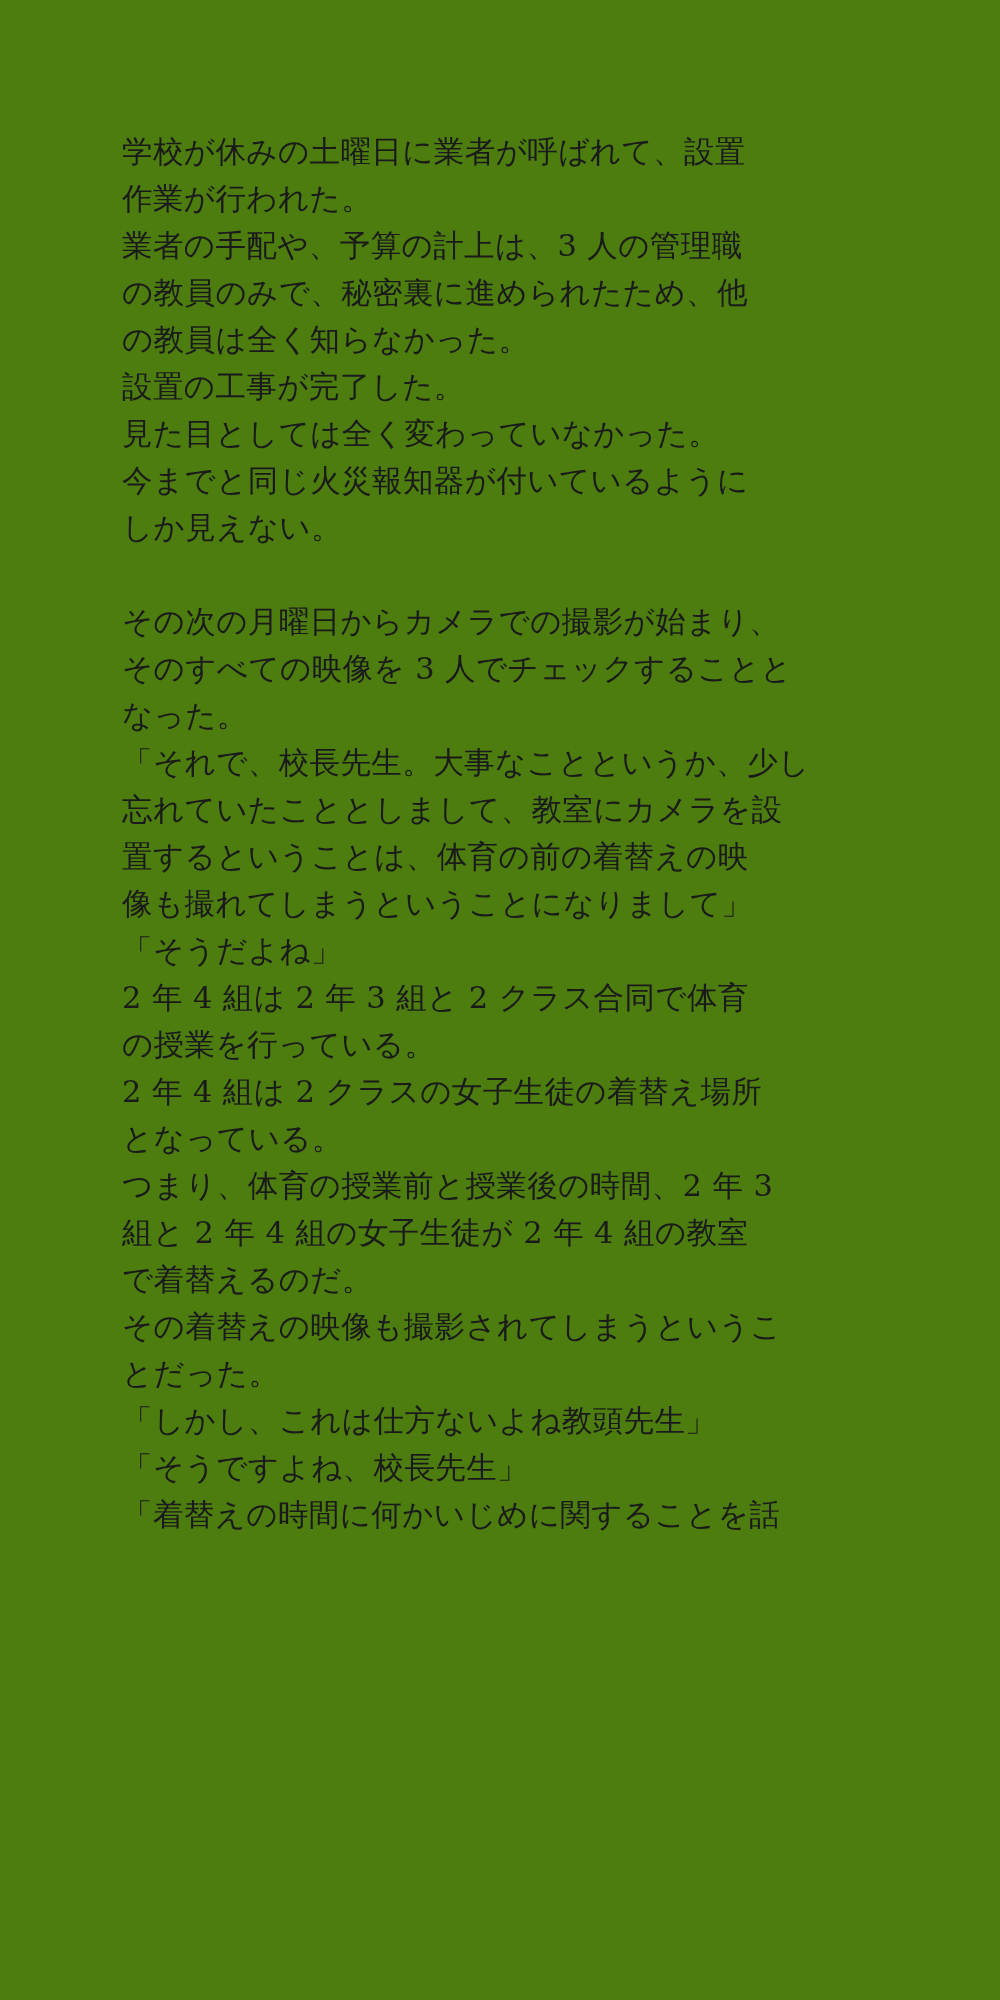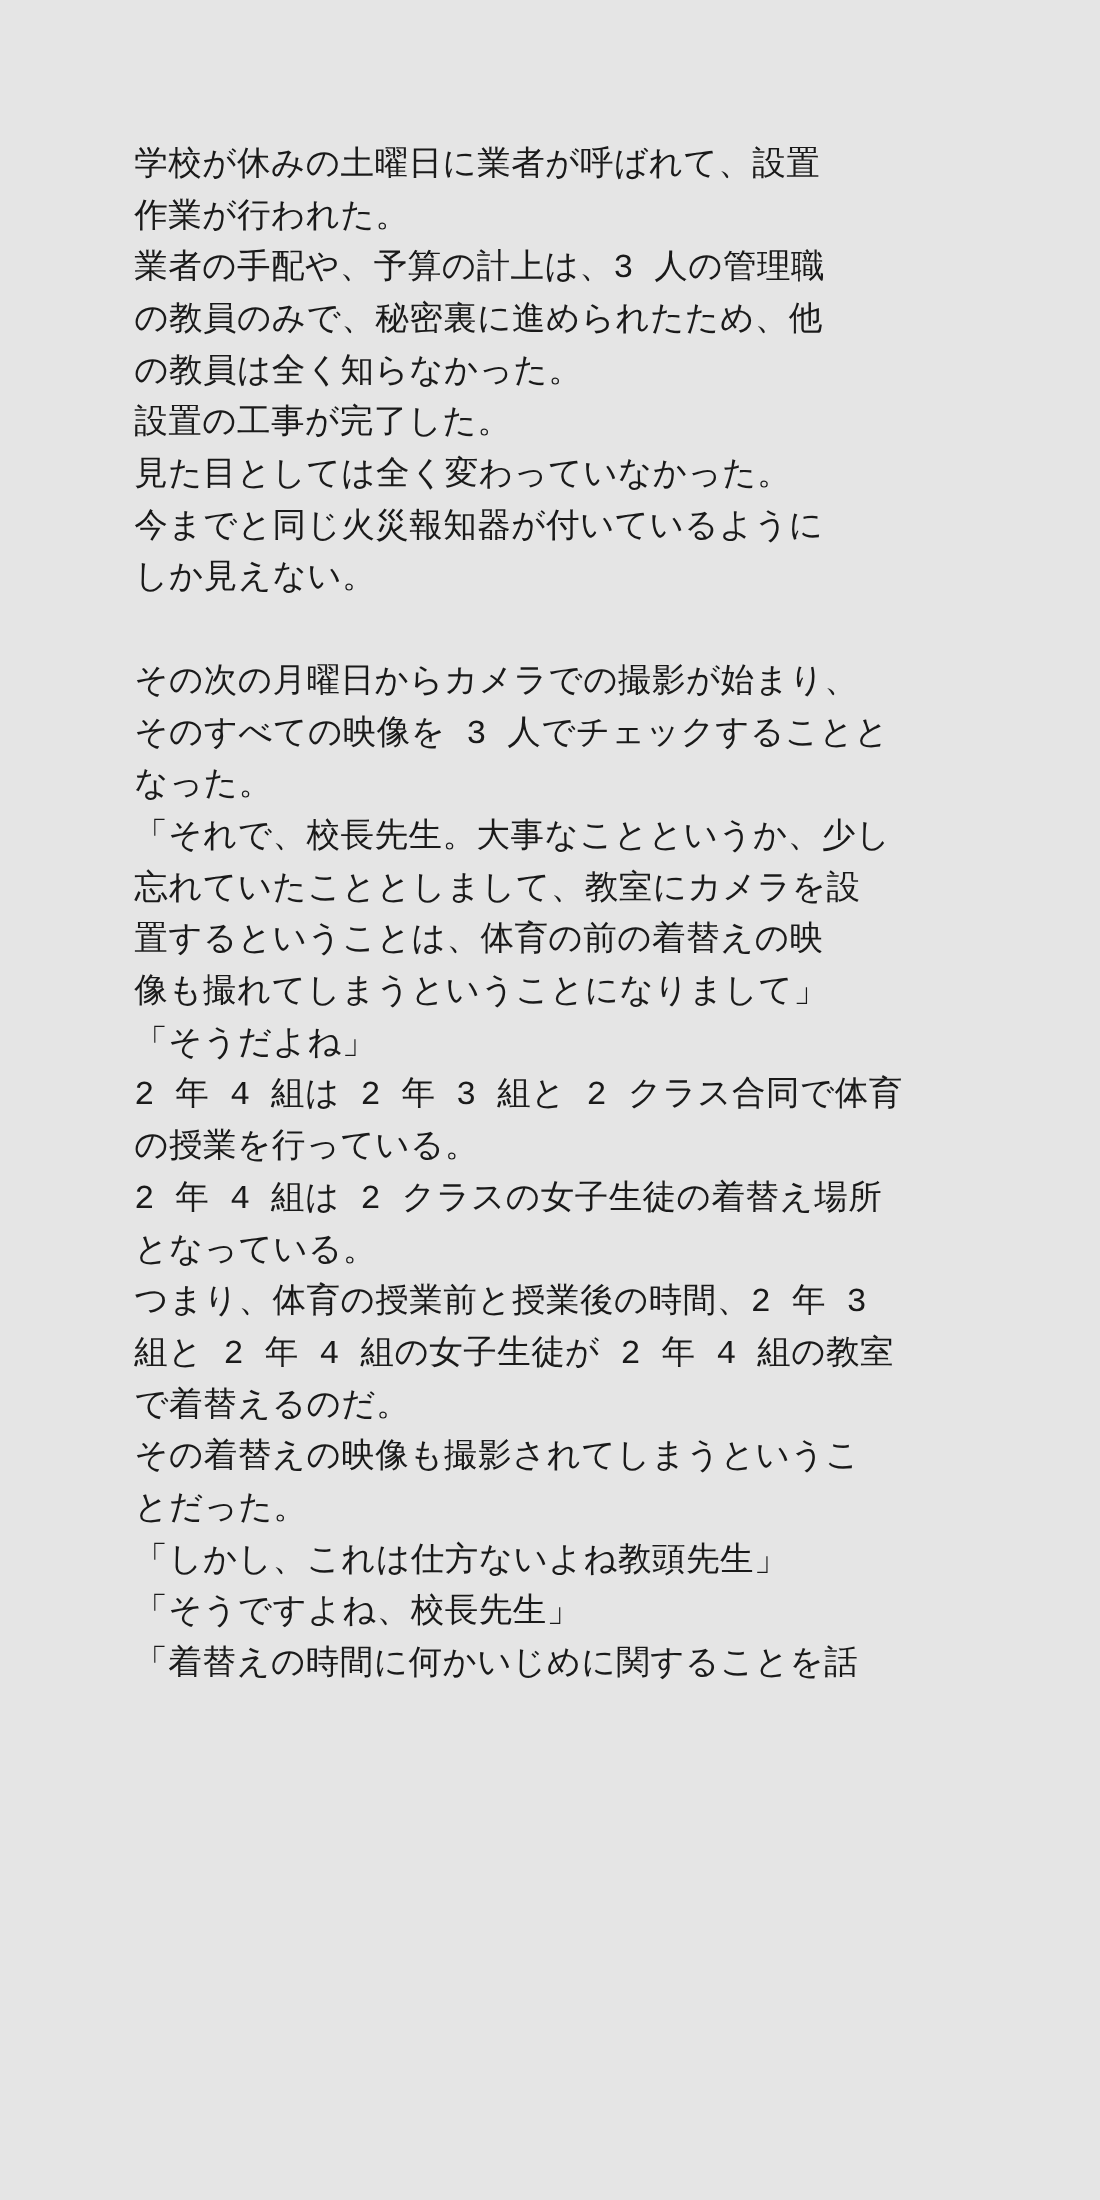--- a/index.html
+++ b/index.html
@@ -10,24 +10,23 @@
   body {
     width: 1000px;
     height: 2000px;
     overflow: hidden;
     font-family: "DejaVu Serif", "Liberation Serif", serif;
   }
   .page {
     position: relative;
     width: 1000px;
     height: 2000px;
-    background: #e5e5e5;
+    background: #4d7c0f;
     box-sizing: border-box;
     padding: 128px 120px 0 122px;
-    font-family: Liberation Mono, monospace;
   }
   .text-body {
     color: #1a1a1a;
     font-size: 30.5px;
     line-height: 47px;
     letter-spacing: 0.4px;
     font-weight: 400;
     text-align: left;
   }
   .para {

